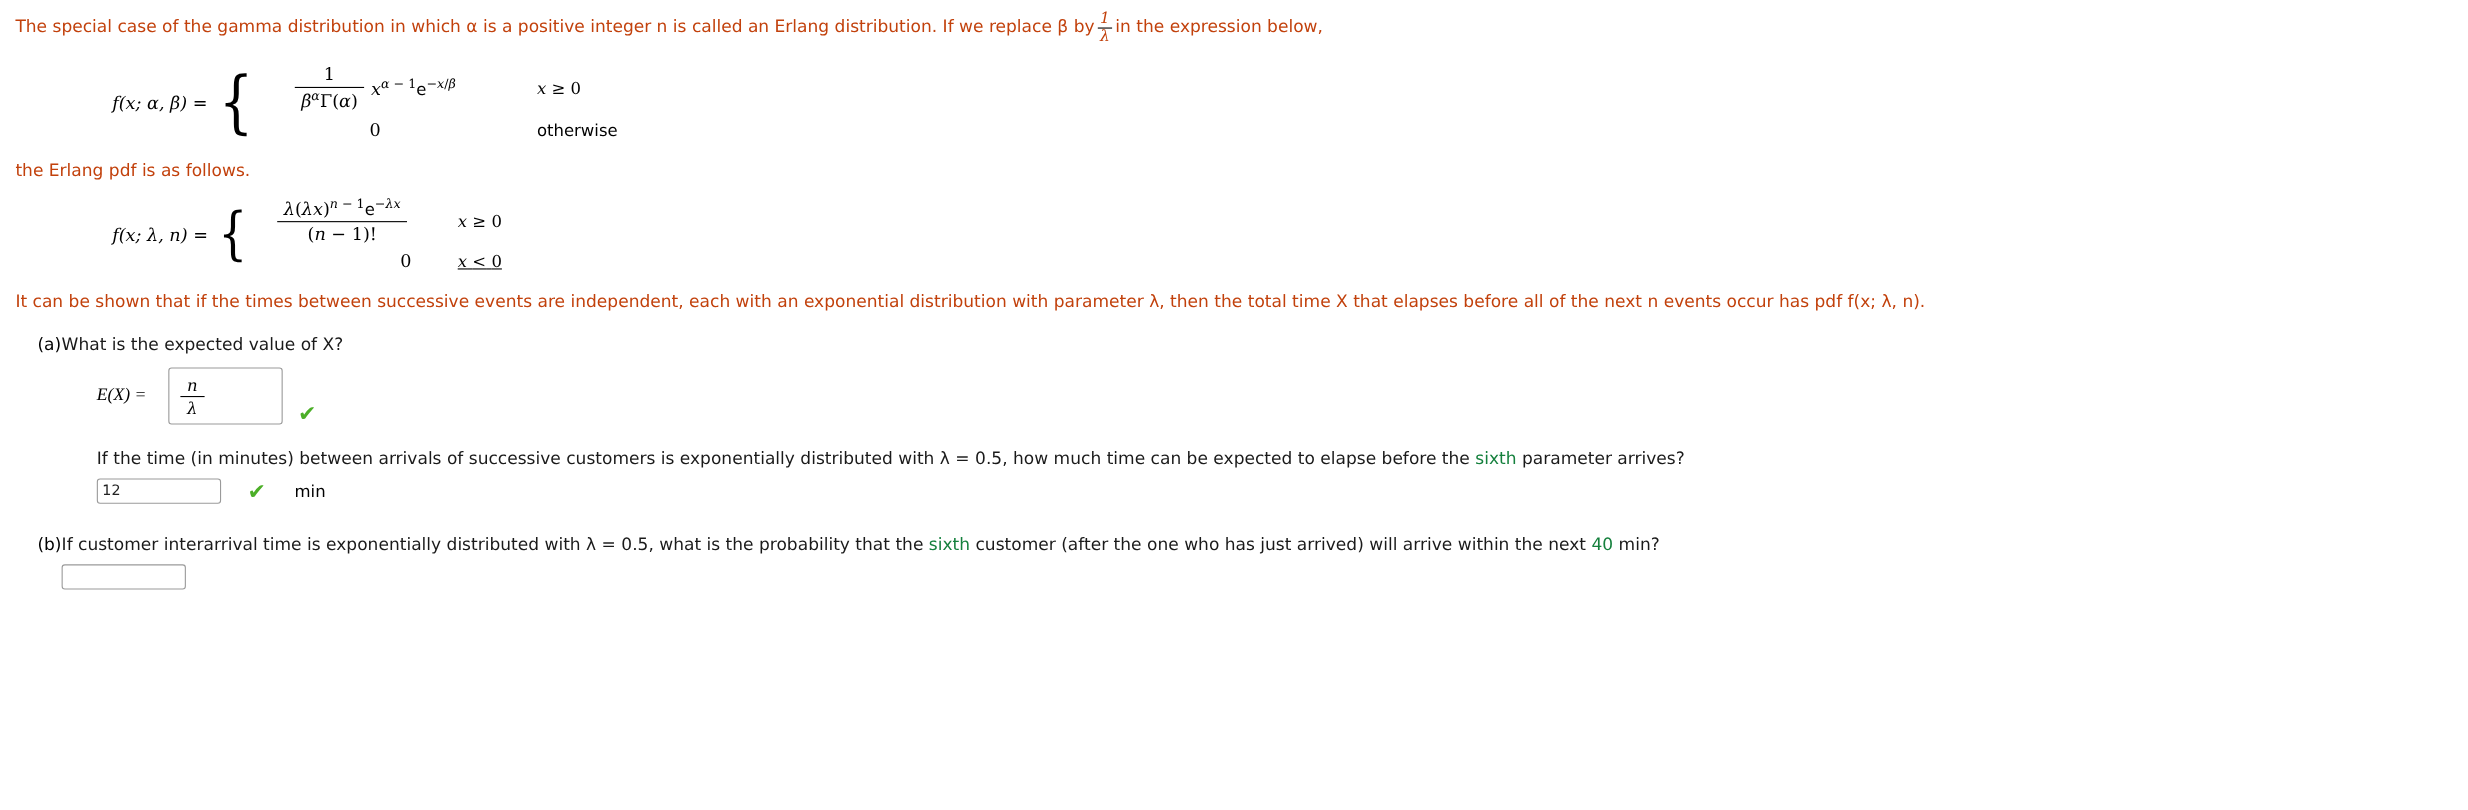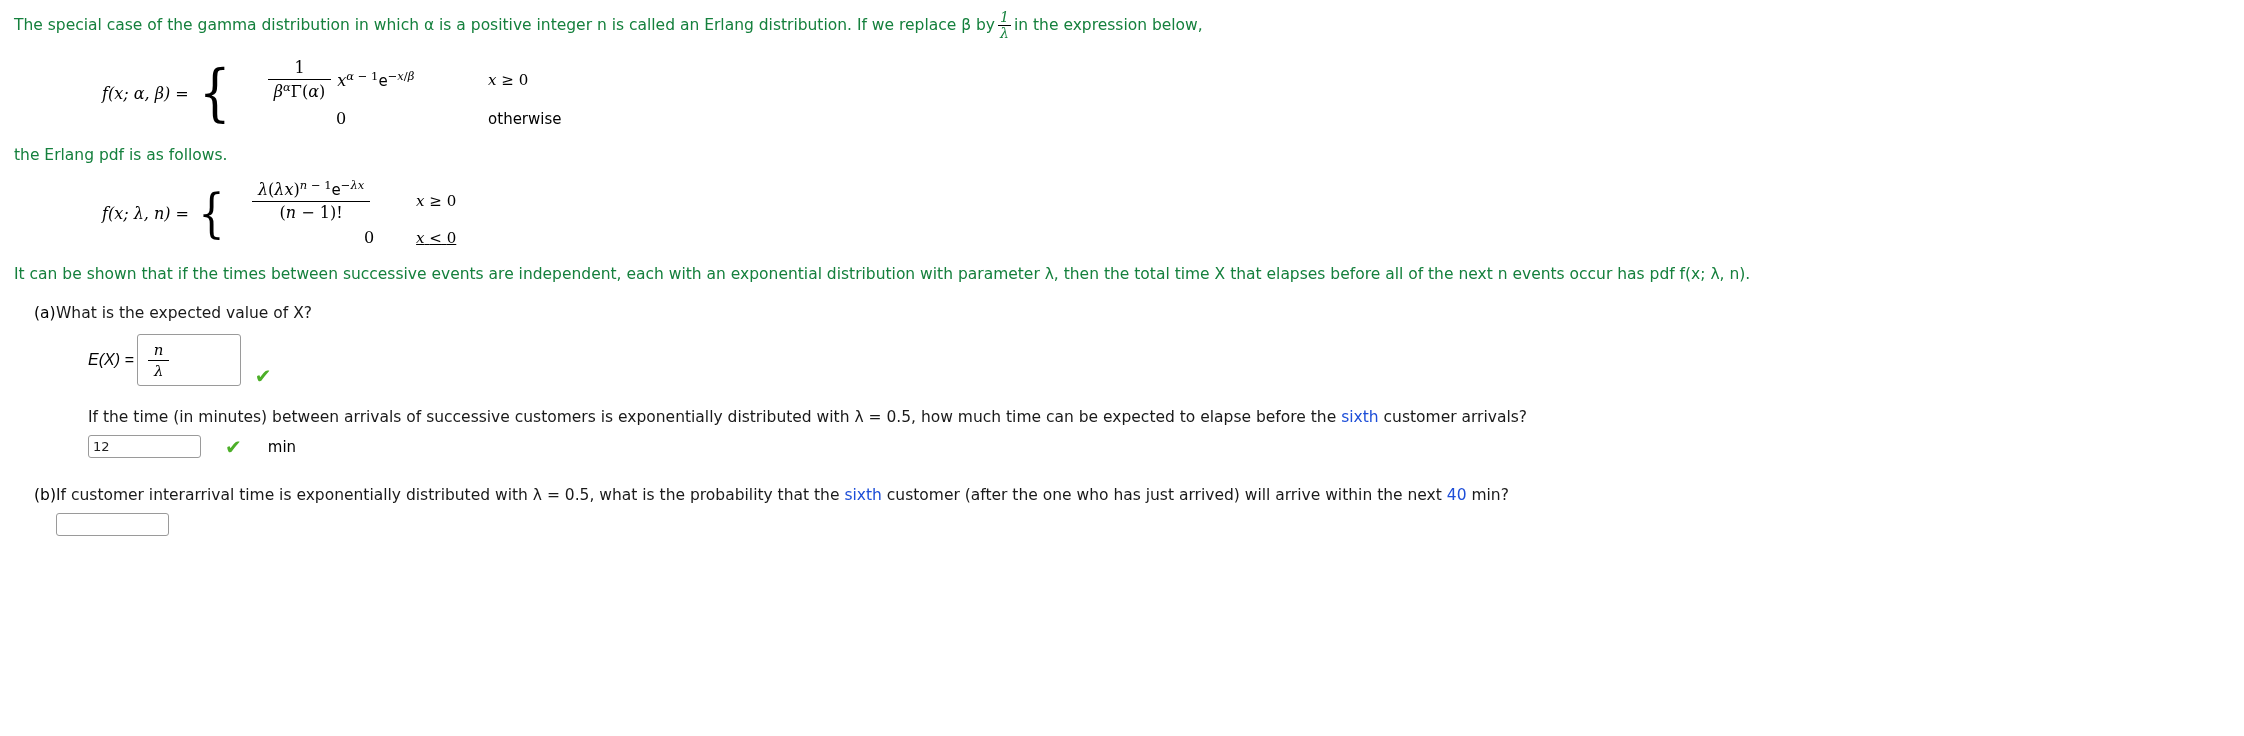--- a/index.html
+++ b/index.html
@@ -16,25 +16,25 @@
     color: #000000;
     overflow: hidden;
     position: relative;
   }
   .page { padding: 10px 14px 0 14px; }
 
   .para {
     font-size: 15.5px;
     line-height: 1.5;
     white-space: nowrap;
-    color: #15803d;
+    color: #c2410c;
   }
   .mi { font-style: italic; font-family: "DejaVu Serif", "Liberation Serif", serif; }
   .mgreek { font-style: italic; font-family: "DejaVu Serif","Liberation Serif", serif; }
-  .red { color: #1d4ed8; margin-top: 48px; }
+  .red { color: #15803d; margin-top: 48px; }
 
   
   .ifrac {
     display: inline-block;
     vertical-align: -0.55em;
     text-align: center;
     line-height: 1.05;
     font-size: 14px;
     margin: 0 3px;
   }
@@ -116,24 +116,24 @@
   .part-body { flex: 1; }
   .qtext { font-size: 15.5px; white-space: nowrap; color:#1a1a1a; }
 
   .answer-row {
     display: flex;
     align-items: center;
     margin-top: 12px;
     margin-left: 32px;
   }
   .ans-label {
-    font-family: Liberation Sans, sans-serif;
+    font-family: Liberation Serif, serif;
     font-style: italic;
     font-size: 16px;
-    margin-right: 3px;
+    margin-right: 20px;
     white-space: nowrap;
     text-align: right;
   }
   .ansbox-big {
     width: 104px;
     height: 52px;
     border: 1px solid #9a9a9a;
     border-radius: 3px;
     background: #fff;
     display: flex;
@@ -248,21 +248,21 @@
             <span class="num mi">n</span>
             <span class="den mgreek">λ</span>
           </span>
         </div>
         <div class="check offset">✔</div>
       </div>
 
       <div class="sub-q">
         <span>If the time (in minutes) between arrivals of successive customers is exponentially distributed with λ = 0.5, how much time can be expected to elapse before the</span>
         <span class="red">sixth</span>
-        <span>customer arrivals?</span>
+        <span>parameter arrives?</span>
       </div>
 
       <div class="sub-ans">
         <input class="ansbox" type="text" value="12" style="">
         <div class="check">✔</div>
         <div class="unit">min</div>
       </div>
     </div>
   </div>
 

